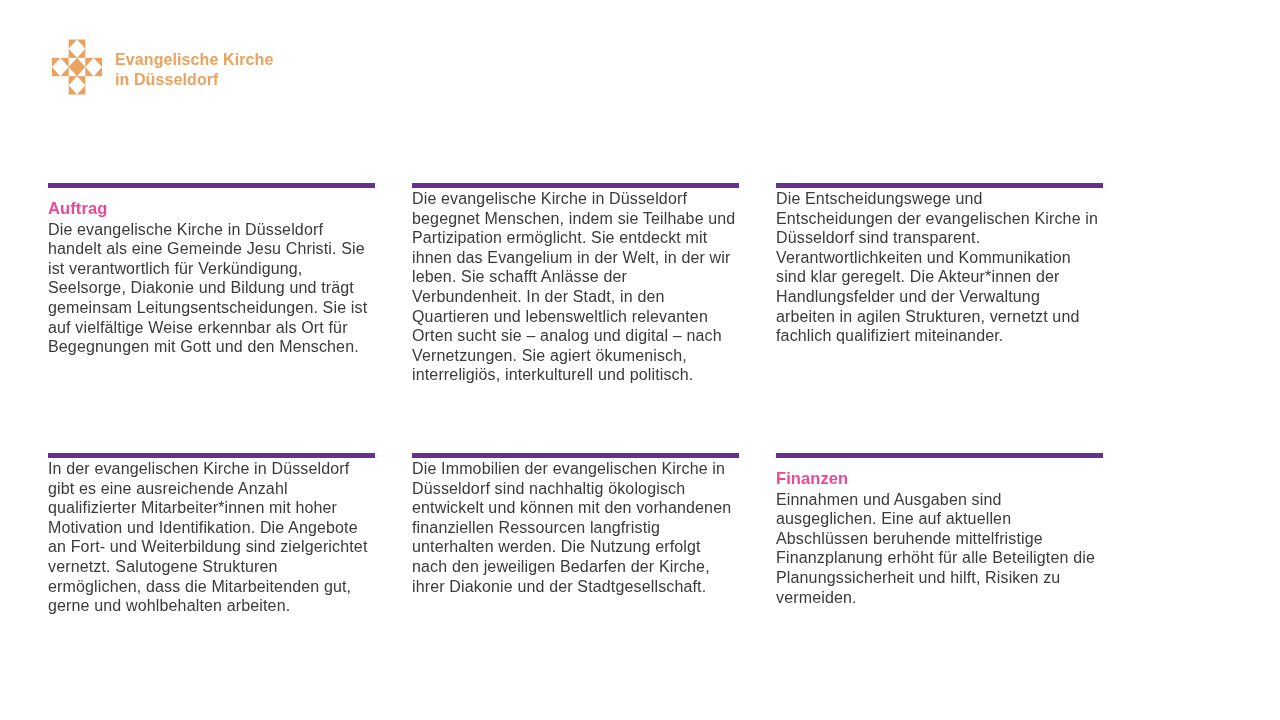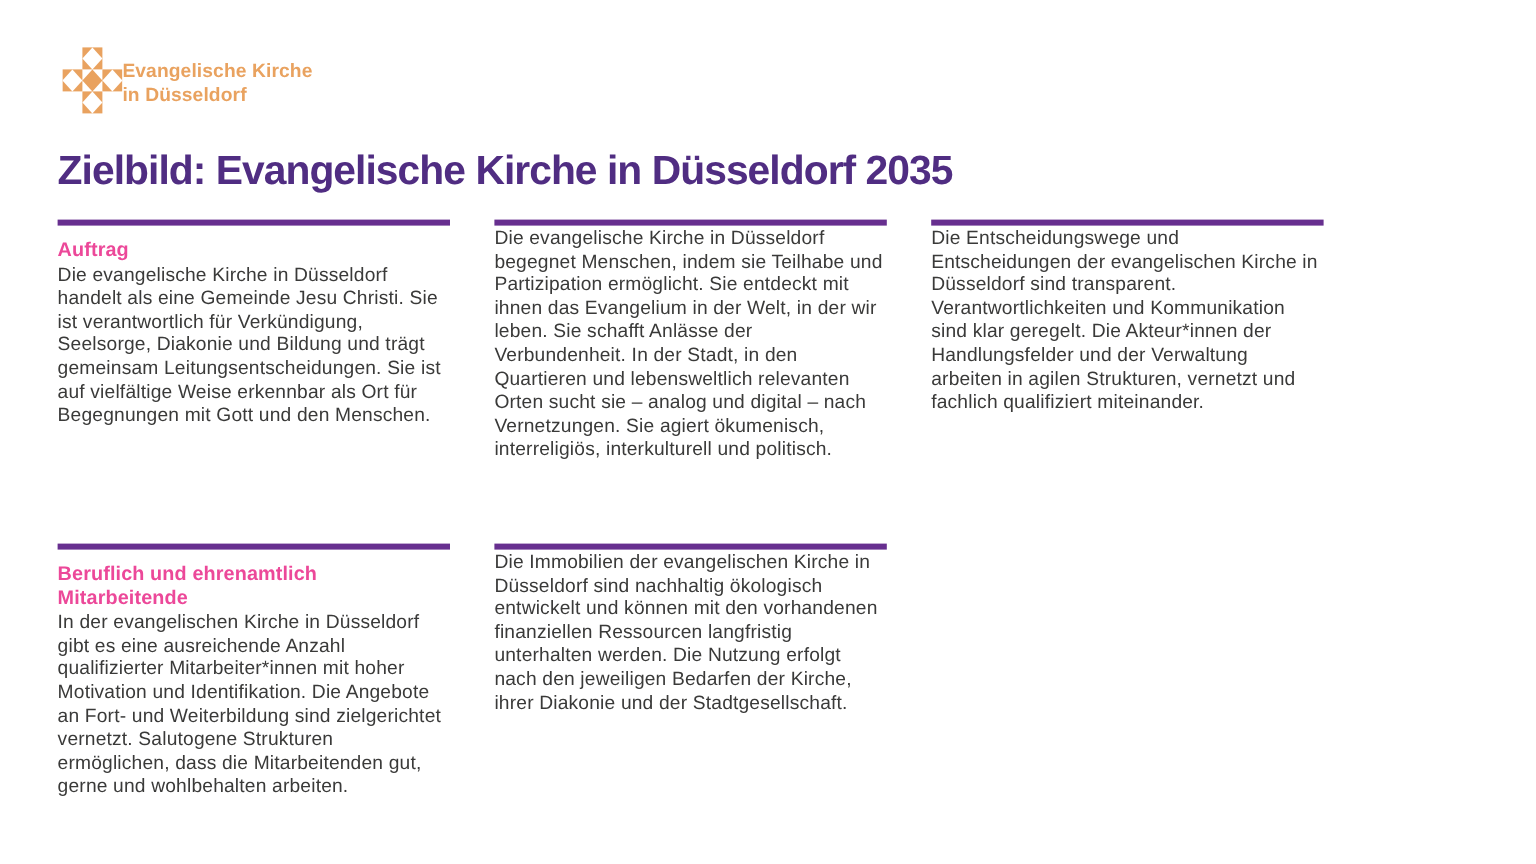--- a/index.html
+++ b/index.html
@@ -4,21 +4,21 @@
 <style>
   html,body{margin:0;padding:0;background:#ffffff;}
   .slide{
     position:relative;
     width:1280px;height:720px;
     background:#ffffff;
     overflow:hidden;
     font-family:"Liberation Sans", sans-serif;
   }
   
-  .logo{position:absolute;left:52px;top:39px;display:flex;align-items:flex-start;}
+  .logo{position:absolute;left:52px;top:39px;display:flex;align-items:flex-start;gap:13px;}
   .logo svg{display:block;}
   .logo-text{
     color:#E9A25F;
     font-weight:bold;
     font-size:16px;
     line-height:20px;
     padding-top:11px;
     letter-spacing:.1px;
   }
   
@@ -75,43 +75,46 @@
       </g>
 
       <polygon fill="#E9A25F" points="30,22 40,33 30,44 20,33"></polygon>
     </svg>
     <div class="logo-text">
       <div>Evangelische Kirche</div>
       <div>in Düsseldorf</div>
     </div>
   </div>
 
-  <h1 class="title">Zielbild: Evangelische Kirche in Düsseldorf 2035</h1>
 
   <section class="block c1 r1">
     <div class="rule"></div>
     <h2>Auftrag</h2>
     <p>Die evangelische Kirche in Düsseldorf handelt als eine Gemeinde Jesu Christi. Sie ist verantwortlich für Verkündigung, Seelsorge, Diakonie und Bildung und trägt gemeinsam Leitungs­entscheidungen. Sie ist auf vielfältige Weise erkennbar als Ort für Begegnungen mit Gott und den Menschen.</p>
   </section>
 
   <section class="block c2 r1">
     <div class="rule"></div>
     <p>Die evangelische Kirche in Düsseldorf begegnet Menschen, indem sie Teilhabe und Partizipation ermöglicht. Sie entdeckt mit ihnen das Evangelium in der Welt, in der wir leben. Sie schafft Anlässe der Verbundenheit. In der Stadt, in den Quartieren und lebensweltlich relevanten Orten sucht sie – analog und digital – nach Vernetzungen. Sie agiert ökumenisch, interreligiös, interkulturell und politisch.</p>
   </section>
 
   <section class="block c3 r1">
     <div class="rule"></div>
     <p>Die Entscheidungswege und Entscheidungen der evangelischen Kirche in Düsseldorf sind transparent. Verantwortlichkeiten und Kommuni­kation sind klar geregelt. Die Akteur*innen der Handlungsfelder und der Verwaltung arbeiten in agilen Strukturen, vernetzt und fachlich qualifiziert miteinander.</p>
   </section>
 
   <section class="block c1 r2">
     <div class="rule"></div>
-    <h2>Beruflich und ehrenamtlich Mitarbeitende</h2>
     <p>In der evangelischen Kirche in Düsseldorf gibt es eine ausreichende Anzahl qualifizierter Mitarbeiter*innen mit hoher Motivation und Identifikation. Die Angebote an Fort- und Weiterbildung sind zielgerichtet vernetzt. Salutogene Strukturen ermöglichen, dass die Mitarbeitenden gut, gerne und wohlbehalten arbeiten.</p>
   </section>
 
   <section class="block c2 r2">
     <div class="rule"></div>
     <p>Die Immobilien der evangelischen Kirche in Düsseldorf sind nachhaltig ökologisch entwickelt und können mit den vorhandenen finanziellen Ressourcen langfristig unterhalten werden. Die Nutzung erfolgt nach den jeweiligen Bedarfen der Kirche, ihrer Diakonie und der Stadtgesellschaft.</p>
   </section>
 
+  <section class="block c3 r2">
+    <div class="rule"></div>
+    <h2>Finanzen</h2>
+    <p>Einnahmen und Ausgaben sind ausgeglichen. Eine auf aktuellen Abschlüssen beruhende mittelfristige Finanzplanung erhöht für alle Beteiligten die Planungssicherheit und hilft, Risiken zu vermeiden.</p>
+  </section>
 
 </div>
 
 </body></html>

